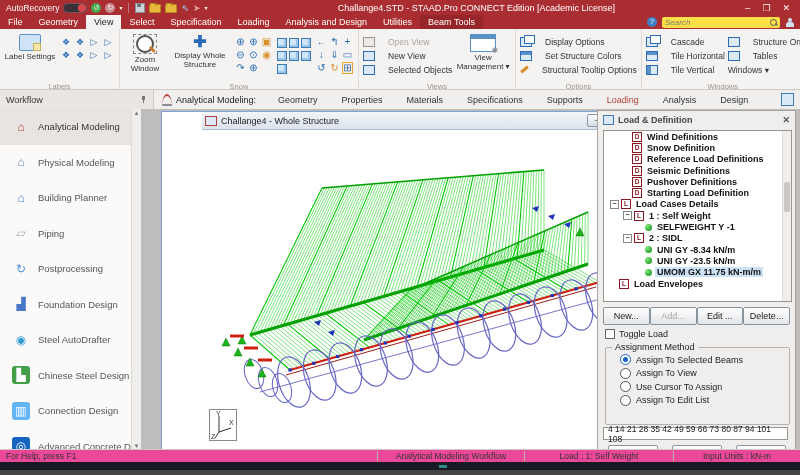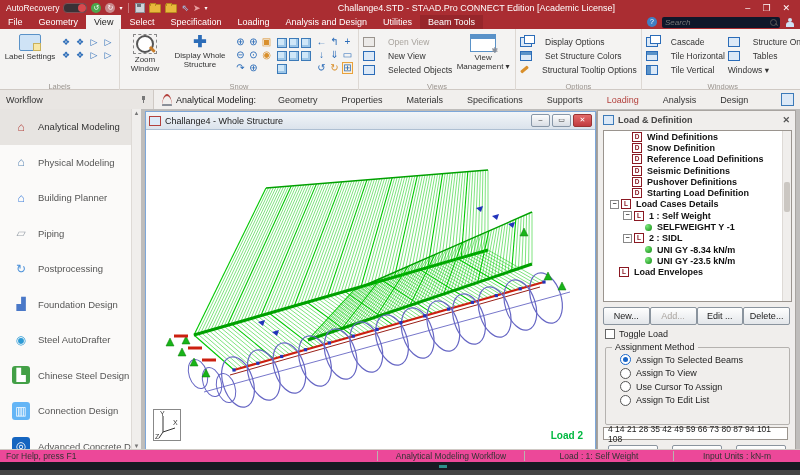--- a/index.html
+++ b/index.html
@@ -20,21 +20,21 @@
   .title-center{flex:1;text-align:center;font-size:9px;white-space:nowrap;}
   .winctl{display:flex;gap:12px;padding-right:10px;font-size:9px;}
   .winctl span{cursor:default;}
   
   .menubar{position:absolute;left:0;top:15px;width:800px;height:14px;background:#AA2D32;display:flex;align-items:stretch;color:#fff;font-size:9px;}
   .mtab{padding:0 8px;display:flex;align-items:center;}
   .mtab.active{background:#f4f3f2;color:#222;}
   .mtab.ctx{background:#97262b;}
   .menu-right{margin-left:auto;display:flex;align-items:center;gap:5px;padding-right:6px;}
   .helpico{width:10px;height:10px;border-radius:50%;background:#3f7fc4;color:#fff;font-size:7px;text-align:center;line-height:10px;}
-  .searchbox{width:112px;height:11px;background:#0f172a;border-radius:2px;display:flex;align-items:center;padding:0 3px;gap:17px;}
+  .searchbox{width:112px;height:11px;background:#fde047;border-radius:2px;display:flex;align-items:center;padding:0 3px;gap:17px;}
   .searchbox .ph{flex:1;color:#777;font-style:italic;font-size:8px;}
   .mag{width:5px;height:5px;border:1.2px solid #555;border-radius:50%;position:relative;}
   .mag::after{content:"";position:absolute;left:4px;top:4px;width:3px;height:1.2px;background:#555;transform:rotate(45deg);}
   .userico{width:9px;height:9px;position:relative;}
   .userico::before{content:"";position:absolute;left:2.5px;top:0;width:4px;height:4px;border-radius:50%;background:#cfe2f4;}
   .userico::after{content:"";position:absolute;left:0.5px;top:4.5px;width:8px;height:4.5px;border-radius:3px 3px 0 0;background:#cfe2f4;}
   
   .ribbon{position:absolute;left:0;top:29px;width:800px;height:60px;background:#f4f3f2;border-bottom:1px solid #cfc9c4;display:flex;}
   .rgroup{position:relative;height:100%;border-right:1px solid #ddd8d3;display:flex;align-items:flex-start;padding:3px 4px 0 4px;gap:3px;}
   .glabel{position:absolute;bottom:1px;left:0;right:0;text-align:center;font-size:7.5px;color:#9a948e;}
@@ -76,21 +76,21 @@
   .wfico{width:10px;height:8px;border-bottom:2px solid #8a8f98;border-radius:50% 50% 0 0/100% 100% 0 0;border-top:2px solid #b3403c;}
   .layout-ic{width:11px;height:11px;border:1px solid #3c7ab8;background:#dce9f7;margin:auto 6px;}
   
   .sidebar{position:absolute;left:0;top:109px;width:141px;bottom:20px;background:#fbfaf9;border-right:1px solid #cfc9c4;}
   .sb-item{height:35.5px;display:flex;align-items:center;gap:8px;padding-left:12px;font-size:9.5px;color:#555;}
   .sb-item.active{background:#e7e4e1;color:#333;}
   .sb-ic{width:18px;height:18px;border-radius:3px;display:flex;align-items:center;justify-content:center;font-size:12px;flex:none;}
   .sb-scroll{position:absolute;right:0;top:0;bottom:0;width:9px;background:#f0eeec;border-left:1px solid #dedad6;font-size:6px;color:#777;display:flex;flex-direction:column;justify-content:space-between;align-items:center;padding:1px 0;}
   
   .mdi{position:absolute;left:141px;top:109px;width:659px;bottom:20px;background:#bfbdbb;}
-  .canvaswin{position:absolute;left:4px;top:2px;width:449px;height:339px;border:1px solid #7da7d9;background:#fff;box-shadow:1px 1px 2px rgba(0,0,0,.25);}
+  .canvaswin{position:absolute;left:20px;top:2px;width:449px;height:339px;border:1px solid #7da7d9;background:#fff;box-shadow:1px 1px 2px rgba(0,0,0,.25);padding-left:40px;}
   .cw-title{height:17px;background:linear-gradient(#f2f5f8,#dbe3ec);border-bottom:1px solid #aebfd2;display:flex;align-items:center;padding:0 3px;gap:4px;font-size:9px;color:#222;}
   .cw-ic{width:10px;height:8px;border:1px solid #b3403c;background:#dce9f7;flex:none;}
   .cw-btns{margin-left:auto;display:flex;gap:2px;}
   .cw-btn{width:17px;height:11px;border:1px solid #8897a8;border-radius:2px;background:linear-gradient(#fdfdfd,#d8dde4);font-size:7px;line-height:10px;text-align:center;color:#333;}
   .cw-btn.close{background:linear-gradient(#e46a6a,#c03a3f);color:#fff;border-color:#933;}
   .cw-body{position:relative;width:447px;height:319px;background:#fff;overflow:hidden;}
   .axisbox{position:absolute;left:7px;bottom:8px;width:26px;height:30px;border:1px solid #888;background:#fff;}
   .loadlabel{position:absolute;right:10px;bottom:8px;font-size:10px;font-weight:bold;color:#00B840;}
   
   .loadpanel{position:absolute;left:456px;top:1px;width:199px;height:344px;background:#f0eeec;border:1px solid #a8a4a0;box-sizing:border-box;}
@@ -781,20 +781,25 @@
             <div class="trow" style="padding-left: 32px;">
               <span style="width: 9px; flex: 0 0 auto;"></span>
               <span class="ball"></span>
               <span class="lbl">UNI GY -8.34 kN/m</span>
             </div>
             <div class="trow" style="padding-left: 32px;">
               <span style="width: 9px; flex: 0 0 auto;"></span>
               <span class="ball"></span>
               <span class="lbl">UNI GY -23.5 kN/m</span>
             </div>
+            <div class="trow sel" style="padding-left: 32px;">
+              <span style="width: 9px; flex: 0 0 auto;"></span>
+              <span class="ball"></span>
+              <span class="lbl">UMOM GX 11.75 kN-m/m</span>
+            </div>
             <div class="trow" style="padding-left: 6px;">
               <span style="width: 9px; flex: 0 0 auto;"></span>
               <span class="dic">L</span>
               <span class="lbl">Load Envelopes</span>
             </div>
           </div>
         <div class="tree-scroll">
             <div class="tree-thumb"></div>
           </div>
       </div>

